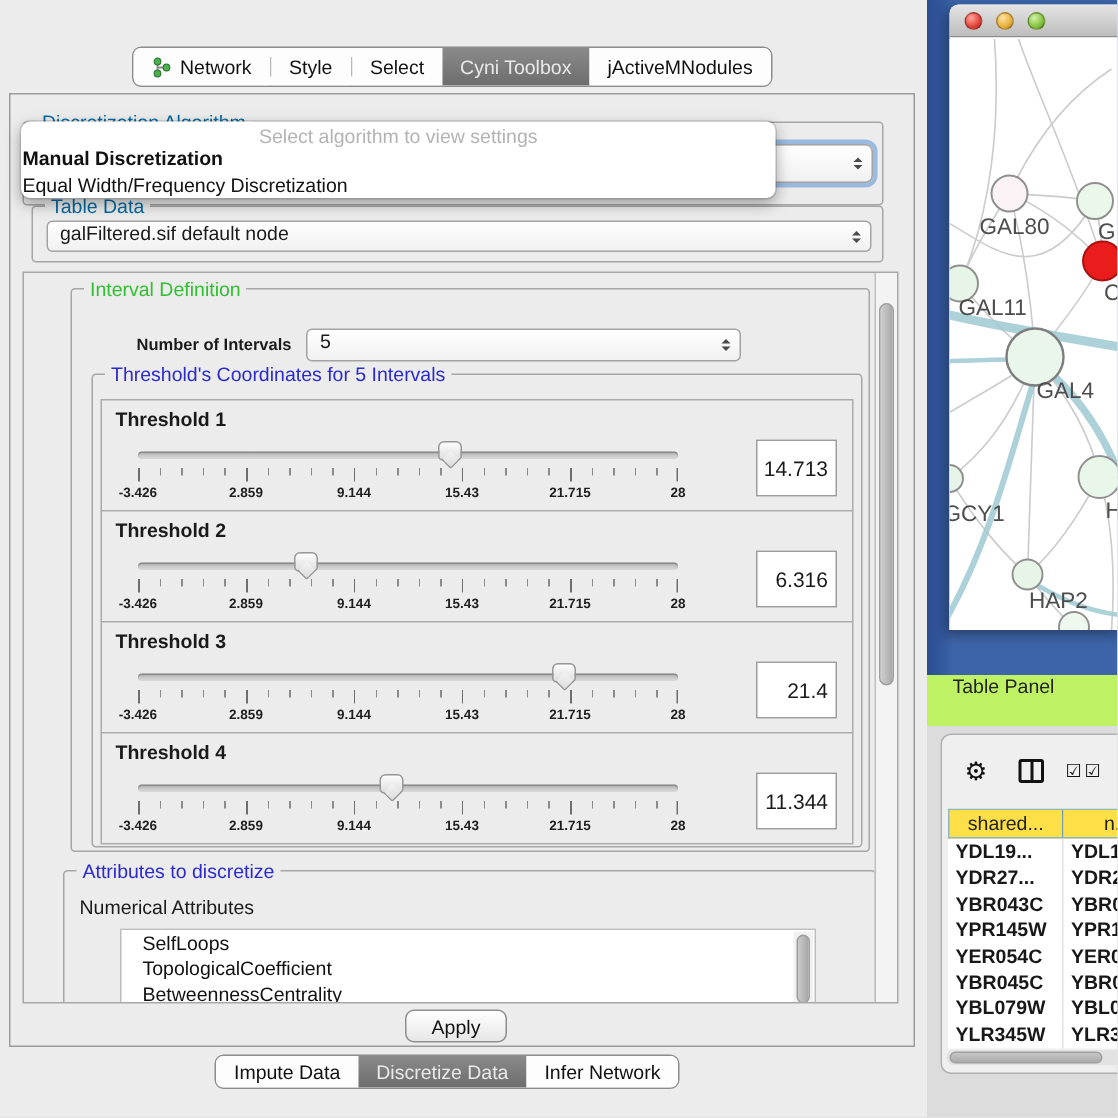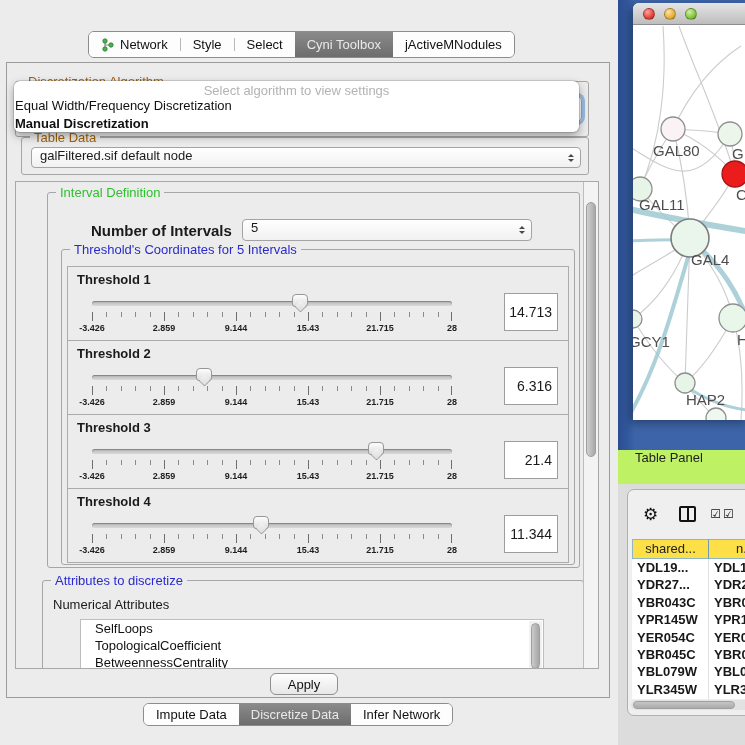--- a/index.html
+++ b/index.html
@@ -20,54 +20,54 @@
   .seg-item{display:flex;align-items:center;gap:5px;padding:0 12px;background:#fdfdfd;color:#111;cursor:default;white-space:nowrap}
   .seg-item.selected{background:linear-gradient(#8a8a8a,#6d6d6d);color:#e9e9e9}
   .seg-sep{width:1px;background:#b9b9b9;margin:6px 0}
   .top-seg{left:88px;top:31px;height:27px}
   .bottom-seg{left:143px;top:703px;height:23px}
 
   .cp-body{position:absolute;left:6px;top:62px;width:604px;height:636px;border:1px solid #9b9b9b;background:#ececec}
 
   
   .grp{position:absolute;border:1px solid #a6a6a6;border-radius:3px}
-  .legend{position:absolute;top:-8px;left:8px;background:#ececec;padding:0 4px;font-size:13px;color:#a16207;white-space:nowrap}
+  .legend{position:absolute;top:-8px;left:8px;background:#ececec;padding:0 4px;font-size:13px;color:#0369a1;white-space:nowrap}
   .legend.green{color:#2fbf2f}
   .legend.blue{color:#2a2ad0}
 
   
   .combo{position:absolute;display:flex;align-items:flex-start;padding:0 22px 0 8px;font-size:13px;
          background:linear-gradient(#ffffff,#f1f1f1);border:1px solid #a3a3a3;border-radius:4px;cursor:default}
   .arrows{position:absolute;right:6px;top:50%;transform:translateY(-50%);display:flex;flex-direction:column;gap:2px}
   .arrows i{width:0;height:0;border:3.5px solid transparent}
   .arrows i.up{border-bottom-color:#4a4a4a;border-top-width:0}
   .arrows i.dn{border-top-color:#4a4a4a;border-bottom-width:0}
 
   .alg-grp{left:8px;top:18px;width:574px;height:56px}
   .alg-combo{left:10px;top:14px;right:6px;height:26px;border-radius:5px;
              box-shadow:0 0 0 3px rgba(100,155,215,.6)}
   .td-grp{left:14px;top:74px;width:568px;height:38px}
   .td-combo{left:9px;top:9px;right:7px;height:21px}
 
   
-  .popup{position:absolute;left:7px;top:18px;width:565px;height:51px;background:#fff;border-radius:6px;
+  .popup{position:absolute;left:7px;top:18px;width:503px;height:51px;background:#fff;border-radius:6px;
          box-shadow:0 4px 10px rgba(0,0,0,.35),0 0 0 1px rgba(0,0,0,.12);z-index:6;overflow:hidden}
   .popup-ph{text-align:center;color:#b3b3b3;font-size:13px;padding-top:2px;height:16px}
   .popup-item{font-size:13px;color:#111;padding:1px 2px 1px 1px;line-height:16px}
   .popup-item.bold{font-weight:bold}
 
   
   .viewport{position:absolute;left:8px;top:118px;width:584px;height:488px;border:1px solid #a8a8a8;background:#ececec;overflow:hidden}
   .vscroll{position:absolute;right:0;top:0;bottom:0;width:15px;background:#f3f3f3;border-left:1px solid #bdbdbd}
   .vthumb{position:absolute;left:2px;width:10px;top:20px;height:255px;border-radius:5px;
           background:linear-gradient(90deg,#cfcfcf,#a8a8a8);border:1px solid #9e9e9e}
 
   .int-grp{left:31px;top:10px;width:533px;height:376px}
   .noi-row{position:absolute;left:43px;top:26px;display:flex;align-items:center;gap:10px}
-  .noi-label{font-size:15px;font-weight:bold}
+  .noi-label{font-size:11px;font-weight:bold}
   .noi-combo{position:relative;width:290px;height:22px}
   .thr-grp{left:13px;top:56px;width:514px;height:316px}
 
   .threshold{position:absolute;left:5px;right:5px;height:75px;border:1px solid #ababab;background:#ececec}
   .th-label{position:absolute;left:9px;top:5px;font-size:13px;font-weight:bold}
   .sl{position:absolute;left:24px;width:360px;top:26px;height:44px}
   .track{position:absolute;left:0;right:0;top:8px;height:5px;border-radius:3px;
          background:linear-gradient(#b5b5b5,#dadada);box-shadow:inset 0 1px 1px rgba(0,0,0,.3)}
   .thumb{position:absolute;top:1px;width:16px;height:13px;z-index:2;
          background:linear-gradient(#fdfdfd,#dedede);border:1px solid #979797;border-radius:4px 4px 3px 3px}
@@ -178,22 +178,22 @@
         <div class="combo alg-combo">
           <span class="arrows">
               <i class="up"></i>
               <i class="dn"></i>
             </span>
         </div>
       </div>
 
       <div class="popup">
         <div class="popup-ph">Select algorithm to view settings</div>
+        <div class="popup-item bold">Manual Discretization</div>
         <div class="popup-item">Equal Width/Frequency Discretization</div>
-        <div class="popup-item bold">Manual Discretization</div>
       </div>
 
       <div class="grp td-grp">
         <span class="legend">Table Data</span>
         <div class="combo td-combo">
           <span>galFiltered.sif default node</span>
           <span class="arrows">
               <i class="up"></i>
               <i class="dn"></i>
             </span>

